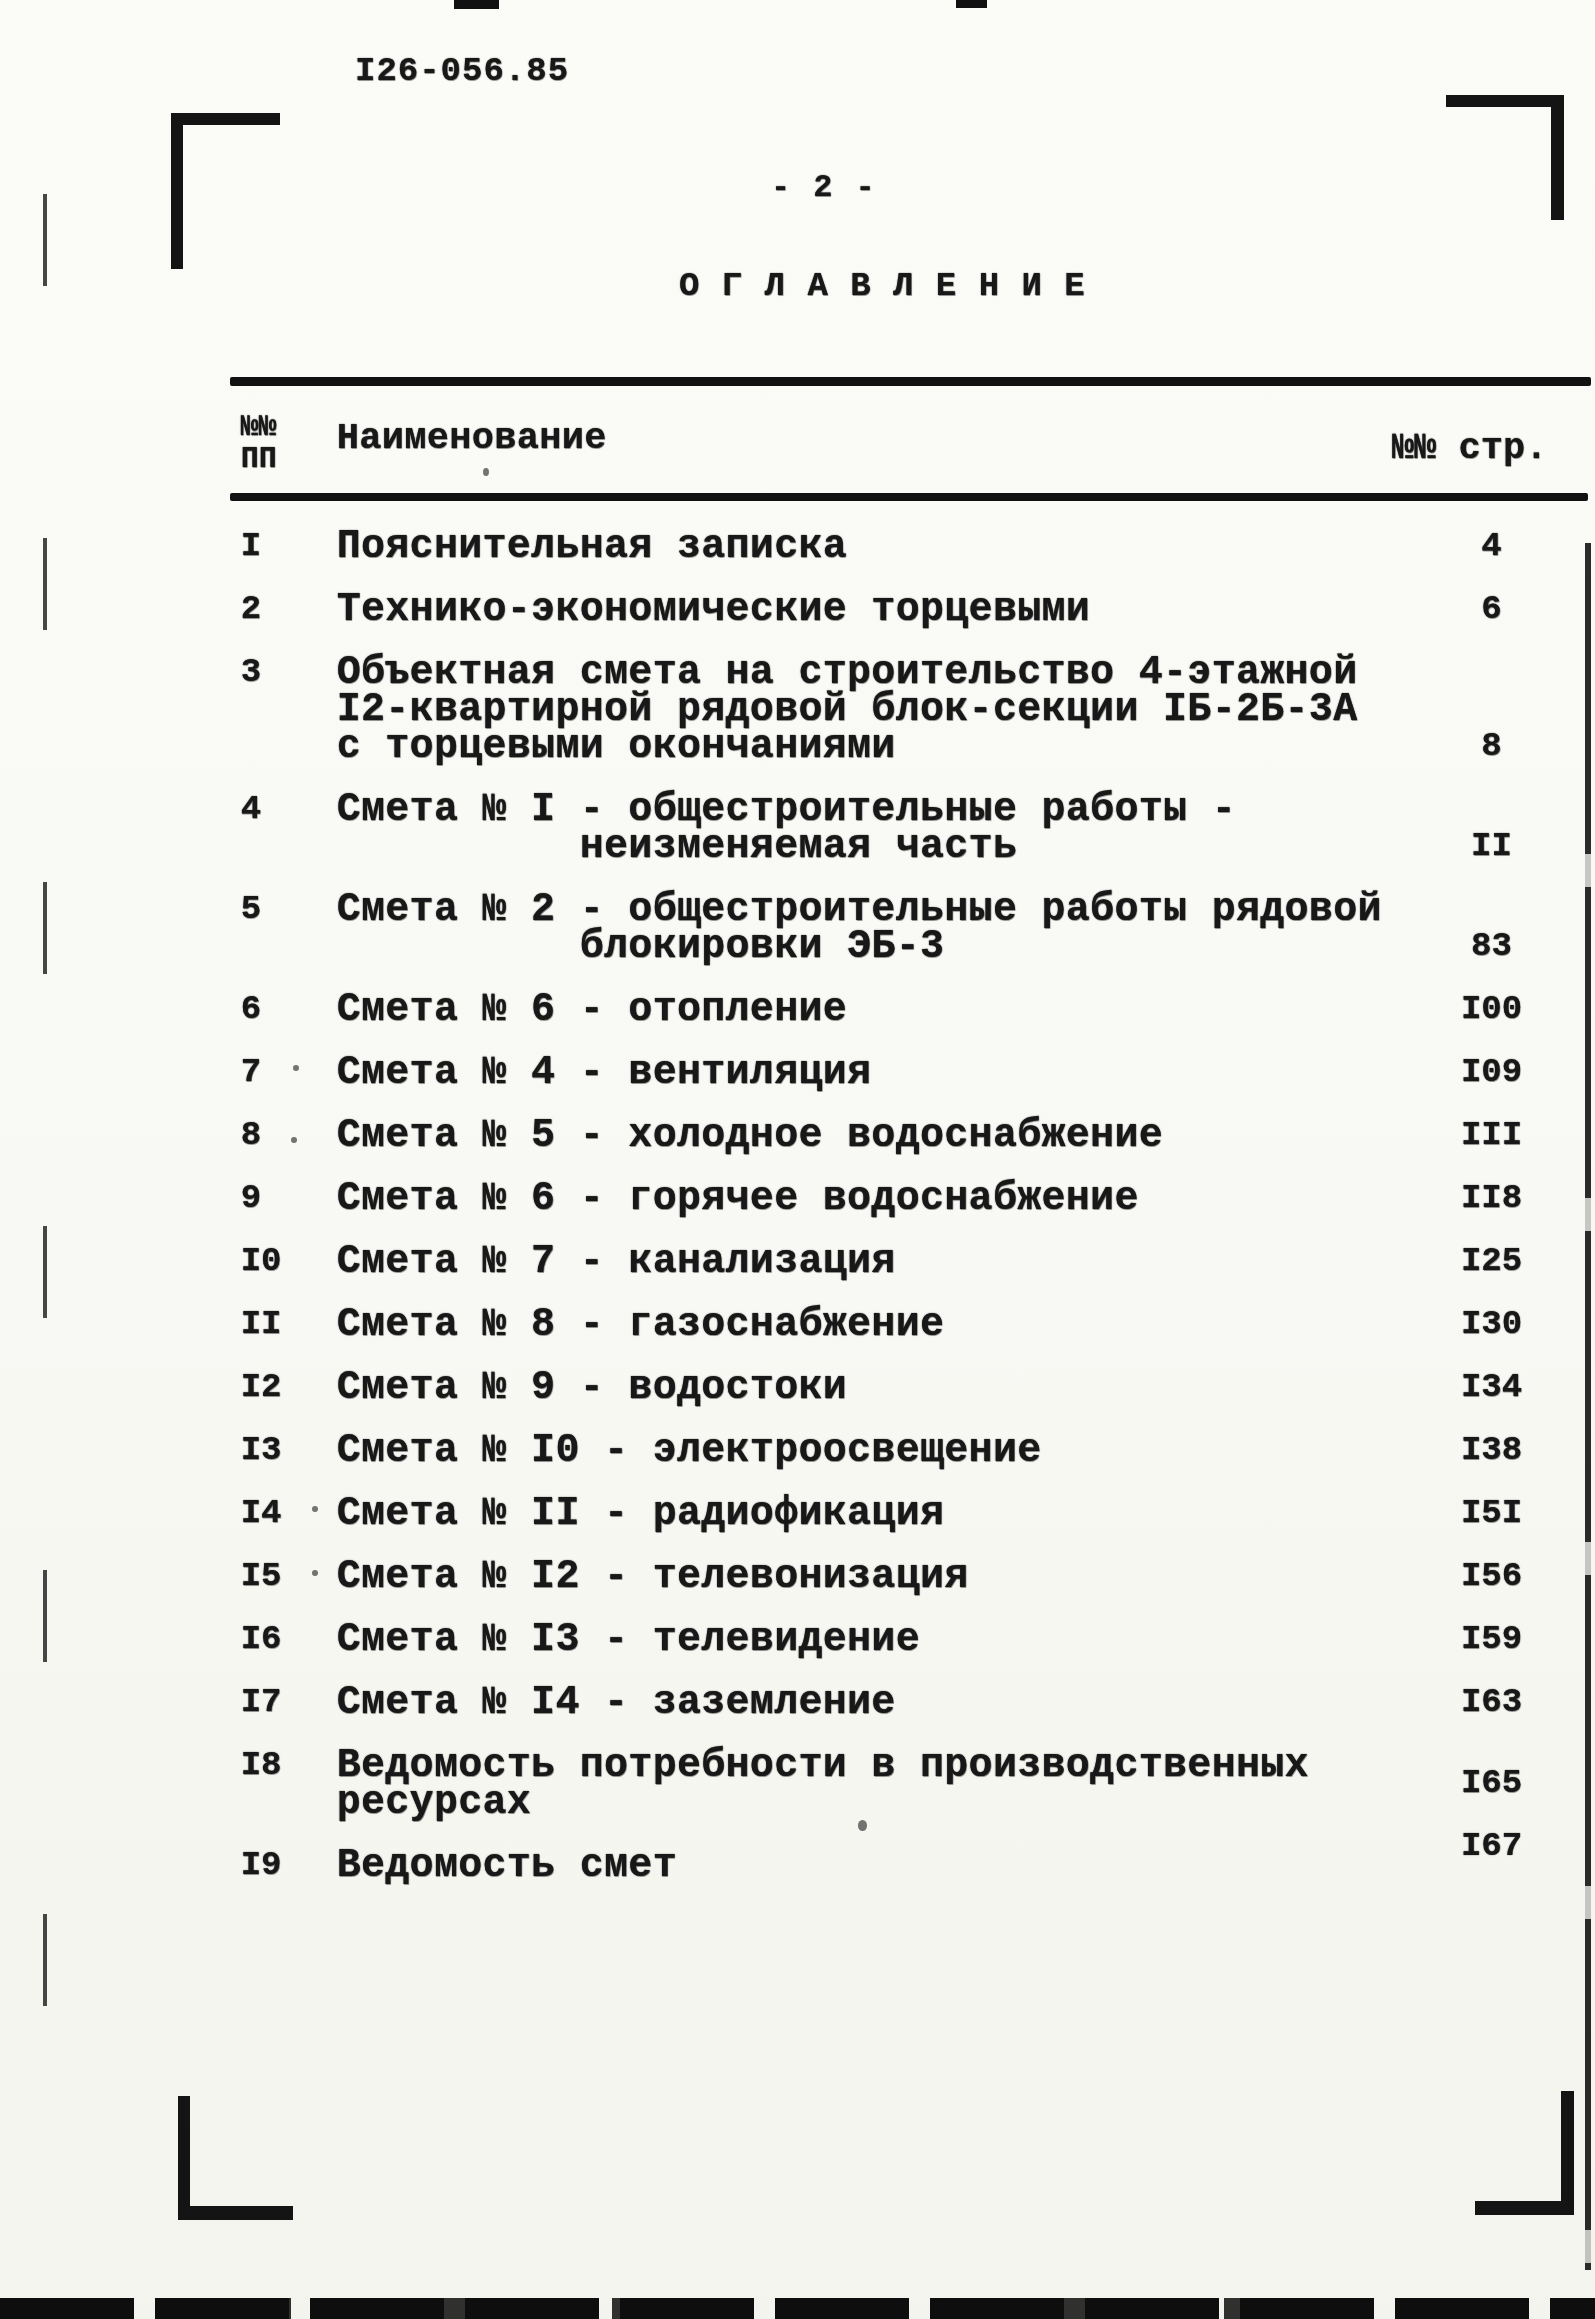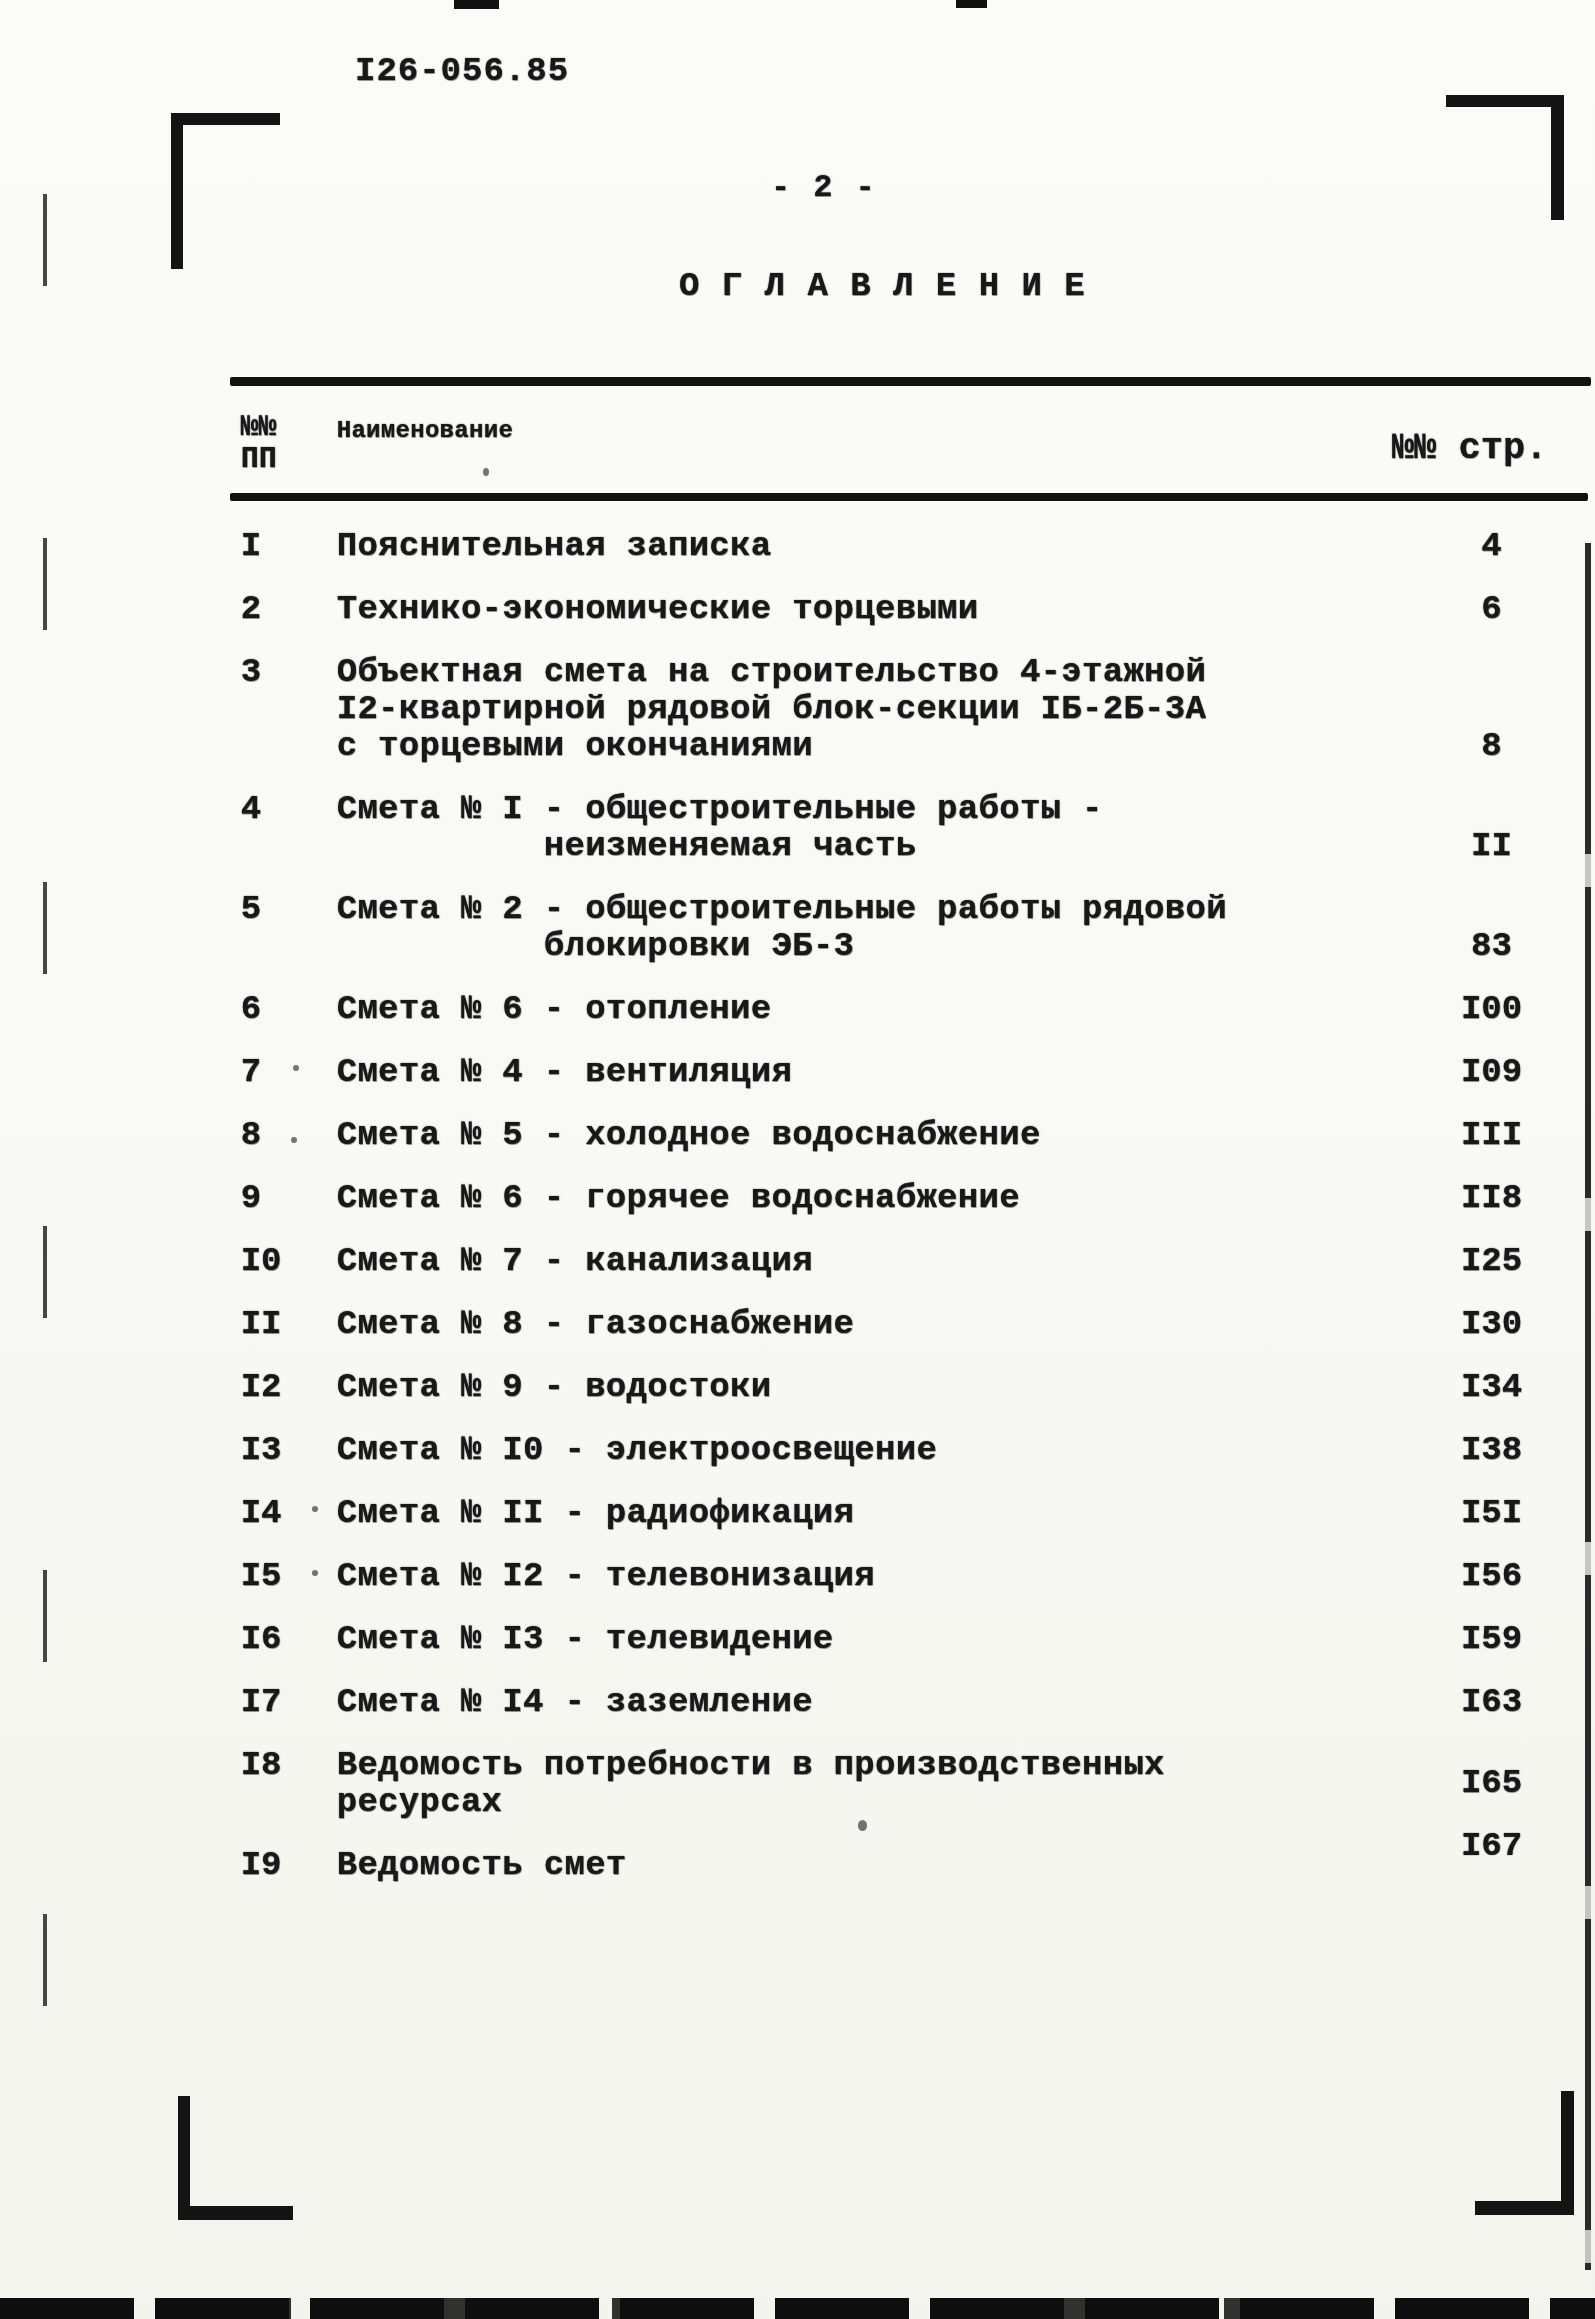--- a/index.html
+++ b/index.html
@@ -35,32 +35,32 @@
   .rule { position: absolute; background: #121212; border-radius: 1.9px; }
   #rule-top { left: 230px; top: 377px; width: 1361px; height: 8.7px; }
   #rule-mid { left: 230px; top: 493px; width: 1358px; height: 7.8px; }
 
   
   #thead {
     position: absolute; left: 230px; top: 411px; width: 1361px;
     display: flex; align-items: flex-start;
   }
   .h-num  { width: 96px;  padding-left: 10.7px; font-size: 30px; line-height: 32px; white-space: pre-line; }
-  .h-name { flex: 1; font-size: 24px; padding-top: 5.8px; letter-spacing: 0.3px; }
+  .h-name { flex: 1; font-size: 37px; padding-top: 5.8px; letter-spacing: 0.3px; }
   .h-page { width: 199px; text-align: left; font-size: 37px; padding-top: 15.5px; }
 
   
   #rows {
     position: absolute; left: 230px; top: 514px; width: 1361px;
     padding-top: 13.6px;
     display: flex; flex-direction: column; gap: 26px;
   }
   .toc-row { display: flex; align-items: flex-start; }
   .c-num  { width: 96px; padding-left: 10.7px; font-size: 34px; line-height: 37px; }
-  .c-text { flex: 1; font-size: 34px; line-height: 37px; letter-spacing: 0.3px; white-space: pre-wrap; }
+  .c-text { flex: 1; font-size: 40px; line-height: 37px; letter-spacing: 0.3px; white-space: pre-wrap; }
   .c-page { width: 199px; text-align: center; font-size: 34px; line-height: 37px; }
   .c-page.end    { align-self: flex-end; }
   .c-page.center { align-self: center; }
   .c-page.raised { align-self: flex-start; transform: translateY(-19.4px); }
 
   
   #edge-left {
     position: absolute; left: 43px; top: 194px; width: 3.9px; height: 2018px;
     background: repeating-linear-gradient(180deg, rgba(25,25,25,.8) 0 92px, transparent 92px 344px);
   }

